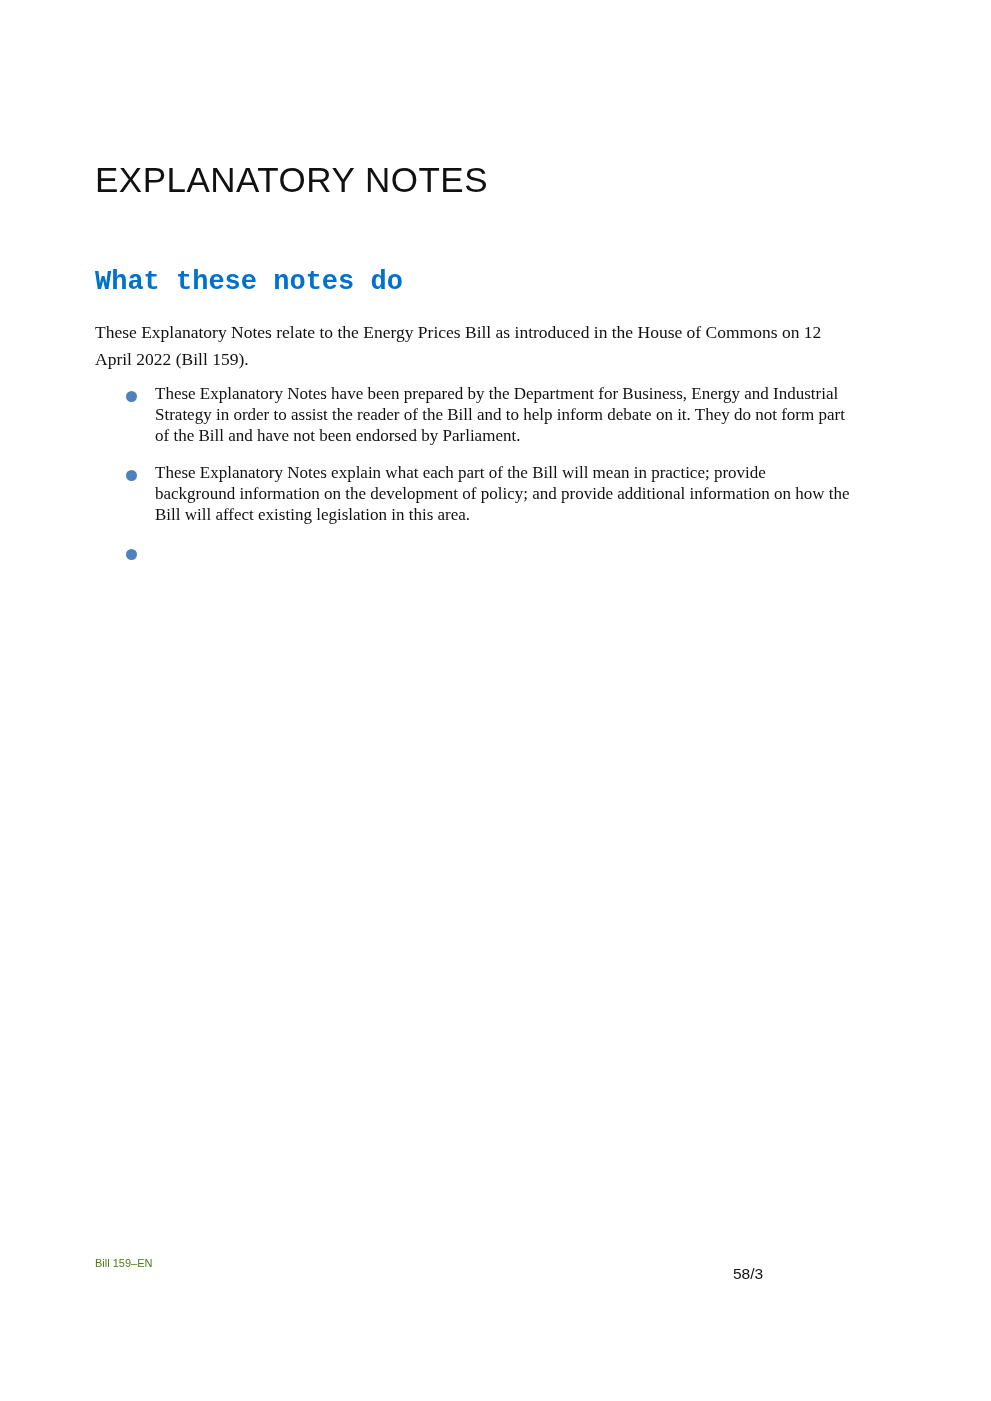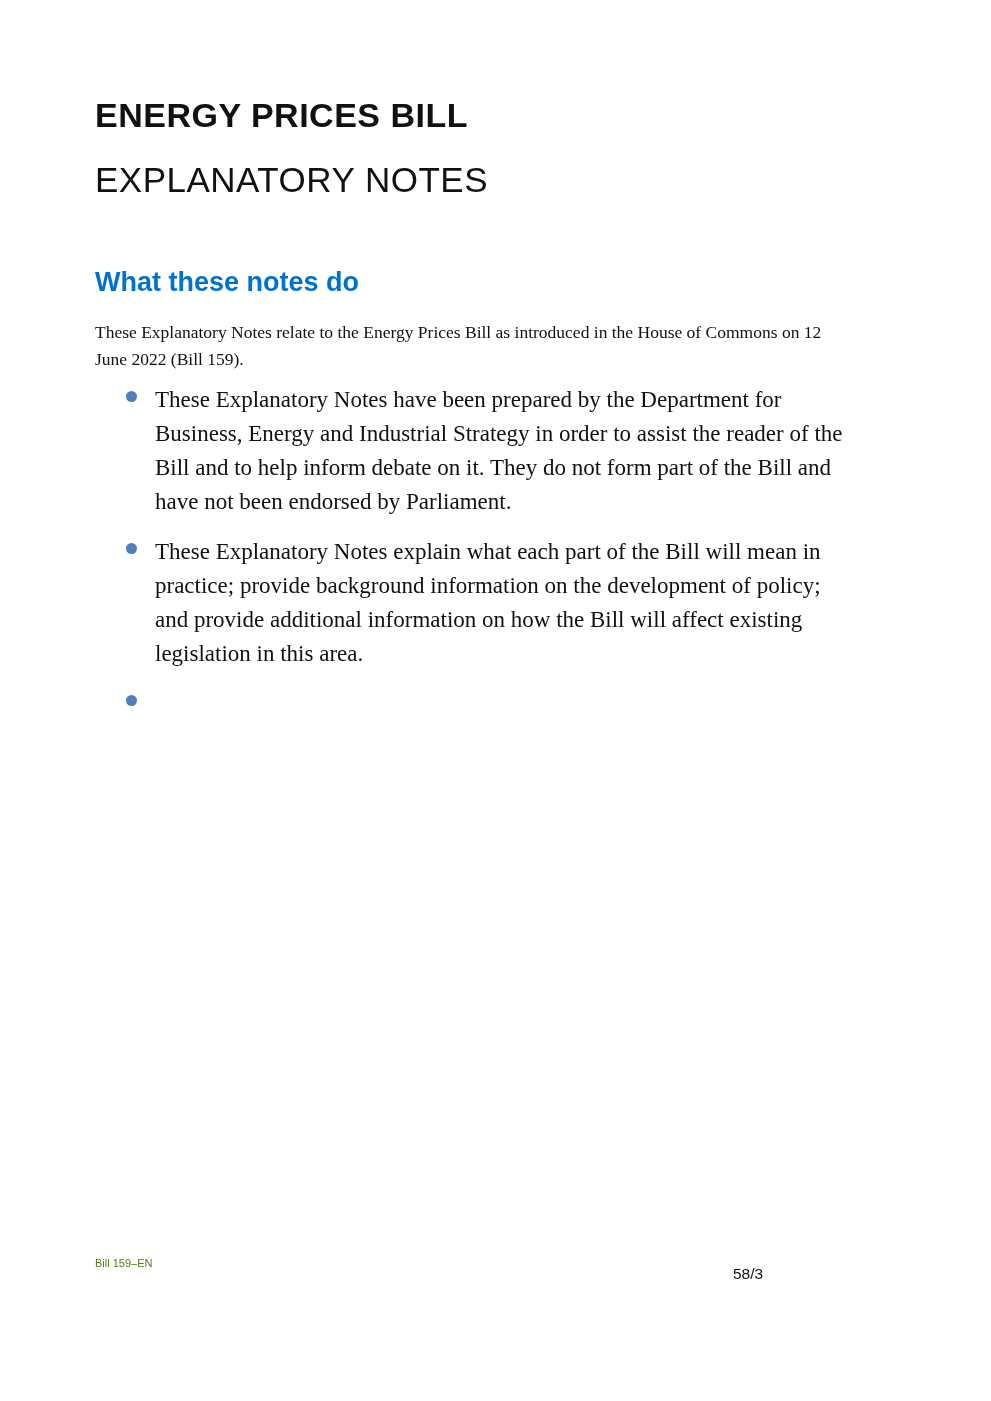--- a/index.html
+++ b/index.html
@@ -30,21 +30,21 @@
     font-family: Liberation Sans, sans-serif;
     font-weight: 400;
     font-size: 35px;
     letter-spacing: 0.5px;
     color: #111111;
   }
   .section-heading {
     position: absolute;
     left: 95px;
     top: 267px;
-    font-family: Liberation Sans, sans-serif;
+    font-family: Liberation Mono, monospace;
     font-weight: 700;
     font-size: 27px;
     color: var(--heading-blue, #0072ce);
   }
   .intro {
     position: absolute;
     left: 95px;
     top: 319px;
     width: 752px;
     font-size: 17.5px;
@@ -55,22 +55,22 @@
     position: absolute;
     left: 95px;
     top: 383px;
     width: 760px;
     list-style: none;
   }
   .bullet-item {
     position: relative;
     padding-left: 60px;
     width: 755px;
-    font-size: 23px;
-    line-height: 34px;
+    font-size: 17px;
+    line-height: 21px;
     margin-bottom: 16px;
     text-align: left;
   }
   .bullet-marker {
     position: absolute;
     left: 31px;
     top: 8px;
     width: 11px;
     height: 11px;
     border-radius: 50%;
@@ -92,27 +92,26 @@
     font-size: 15.5px;
     color: #111111;
     margin-top: 8px;
   }
 </style>
 </head>
 <body style="--heading-blue: #0072ce; --bullet-blue: #4f81bd;">
 
 <div class="page">
 
-  <h1 class="doc-title">ENERGY PRICES BILL</h1>
 
   <h2 class="doc-subtitle">EXPLANATORY NOTES</h2>
 
   <h3 class="section-heading">What these notes do</h3>
 
-  <p class="intro">These Explanatory Notes relate to the Energy Prices Bill as introduced in the House of Commons on 12 June 2022 (Bill 159).</p>
+  <p class="intro">These Explanatory Notes relate to the Energy Prices Bill as introduced in the House of Commons on 12 April 2022 (Bill 159).</p>
 
   <ul class="bullet-list">
     <li class="bullet-item">
       <span class="bullet-marker"></span>
       <span>These Explanatory Notes have been prepared by the Department for Business, Energy and Industrial Strategy in order to assist the reader of the Bill and to help inform debate on it. They do not form part of the Bill and have not been endorsed by Parliament.</span>
     </li>
     <li class="bullet-item">
       <span class="bullet-marker"></span>
       <span>These Explanatory Notes explain what each part of the Bill will mean in practice; provide background information on the development of policy; and provide additional information on how the Bill will affect existing legislation in this area.</span>
     </li>

